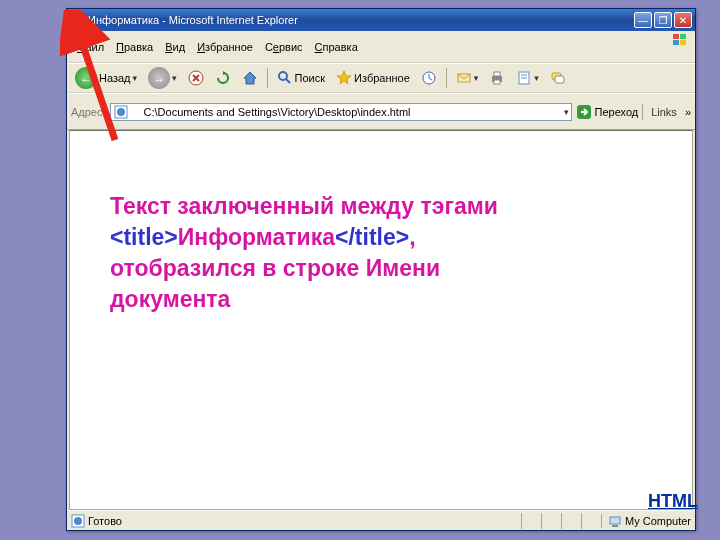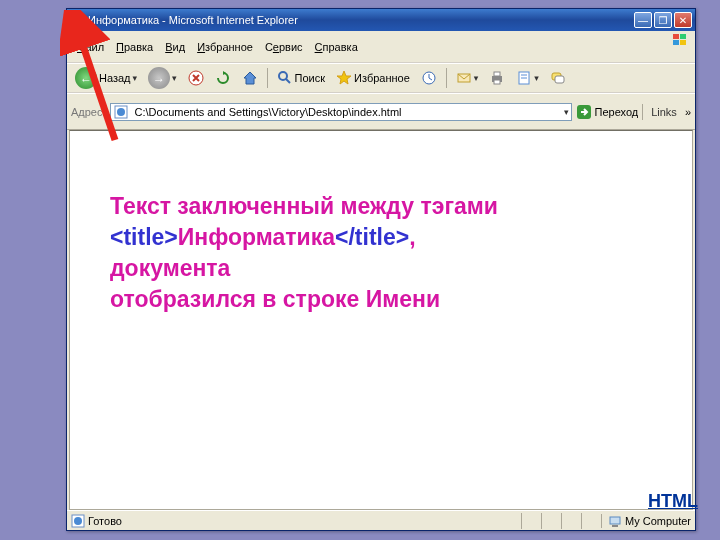--- a/index.html
+++ b/index.html
@@ -125,21 +125,21 @@
   }
   .addr-label { color: #777; }
   .addr-input {
     flex: 1;
     background: #fff;
     border: 1px solid #7f9db9;
     height: 18px;
     display: flex;
     align-items: center;
     padding: 0 3px;
-    gap: 7px;
+    gap: 16px;
   }
   .addr-text { flex: 1; }
   .go-btn {
     display: flex;
     align-items: center;
     gap: 2px;
     cursor: pointer;
   }
   .links-label { padding: 0 4px; color: #333; }
   .content-area {
@@ -348,22 +348,22 @@
     <span class="links-label">Links</span>
     <span>»</span>
   </div>
 
   <div class="content-area">
     <div class="main-text">
       <div class="t-magenta">Текст заключенный между тэгами</div>
       <div>
         <span class="t-blue">&lt;title&gt;</span><span class="t-magenta">Информатика</span><span class="t-blue">&lt;/title&gt;</span><span class="t-magenta">,</span>
       </div>
+      <div class="t-magenta">отобразился в строке Имени</div>
       <div class="t-magenta">документа</div>
-      <div class="t-magenta">отобразился в строке Имени</div>
     </div>
   </div>
 
   <div class="statusbar">
     <div class="status-left">
       <svg width="14" height="14">
           <rect x="1" y="1" width="12" height="12" fill="#fff" stroke="#6a8fc5"></rect>
           <circle cx="7" cy="7" r="4" fill="#4a8ad4"></circle>
         </svg>
       <span>Готово</span>

